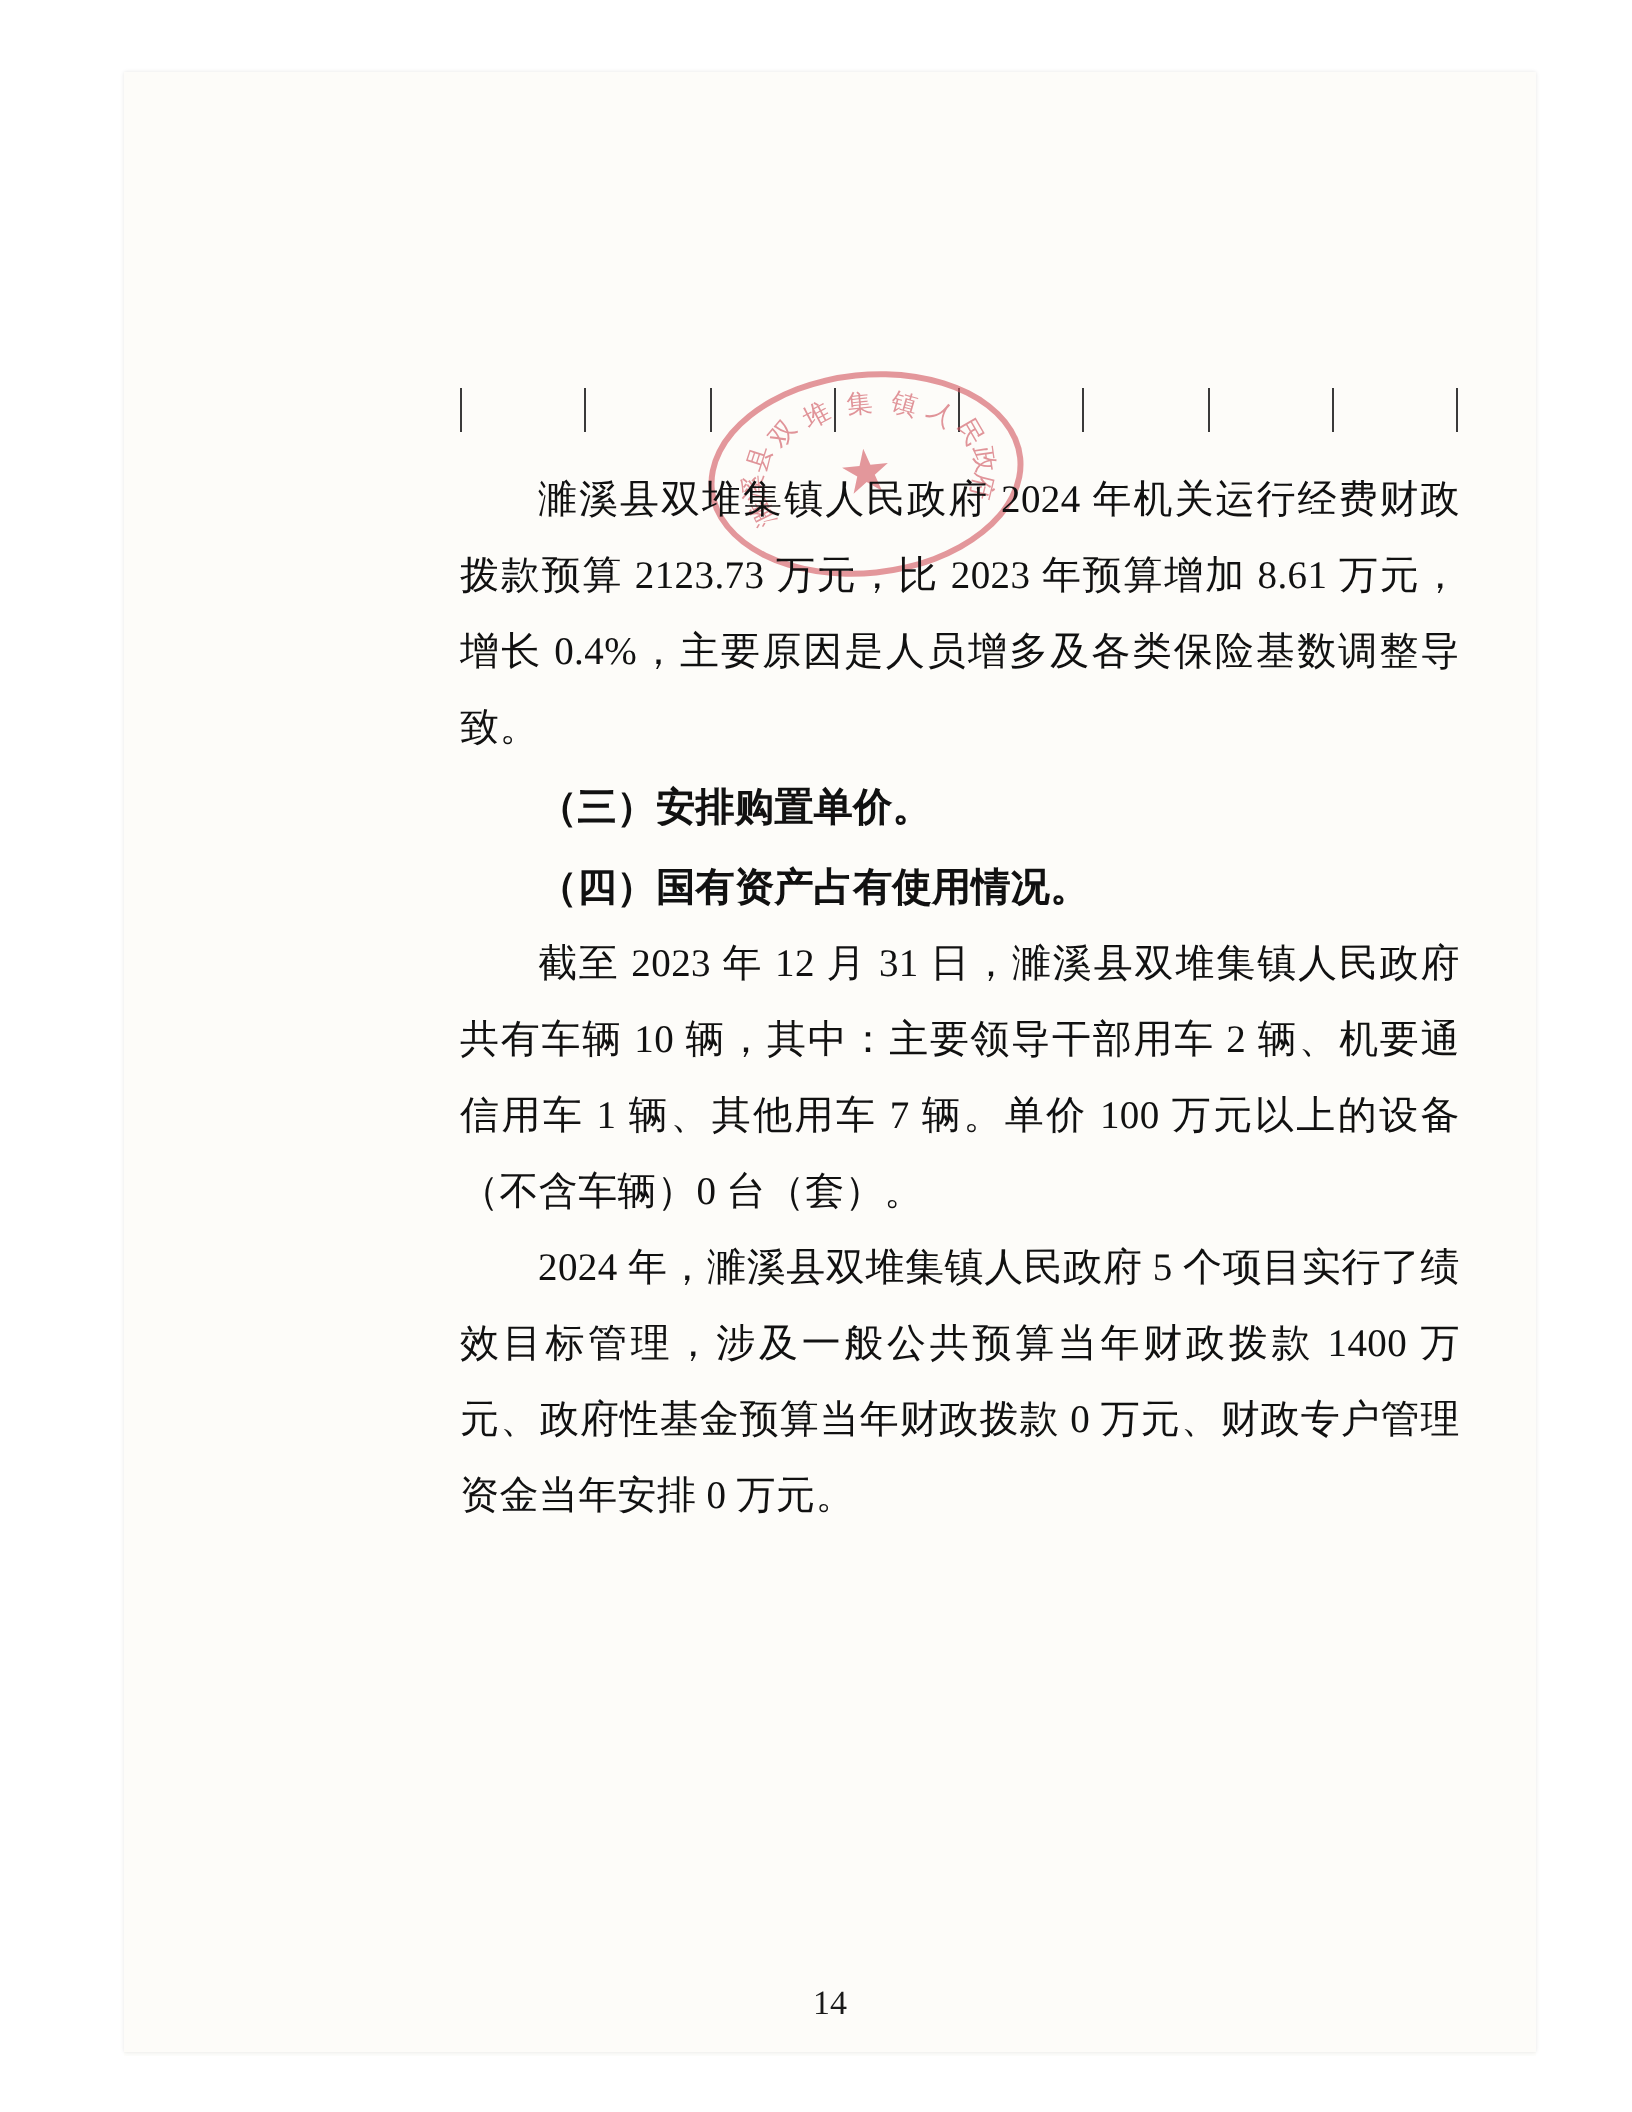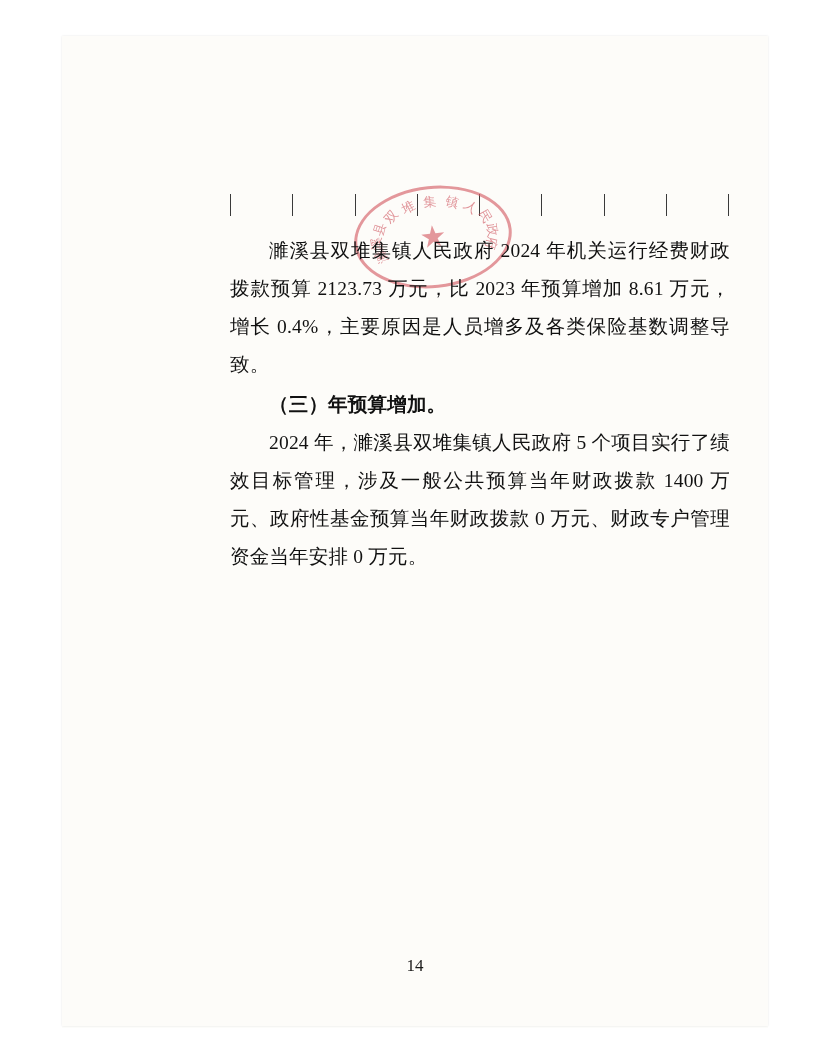--- a/index.html
+++ b/index.html
@@ -125,21 +125,21 @@
     font-weight: bold;
     text-indent: 2em;
     margin-top: 2px;
   }
   p.body-para {
     text-indent: 2em;
   }
   .page-number {
     position: absolute;
     left: 0;
-    top: 920px;
+    top: 956px;
     width: 706px;
     text-align: center;
     font-size: 17px;
     color: #1a1a1a;
     font-family: "Liberation Serif", serif;
   }
 </style>
 </head>
 <body>
 
@@ -176,19 +176,21 @@
           <span style="left: 91.7272px; top: 6.62138px; transform: rotate(22deg);">镇</span>
           <span style="left: 110.29px; top: 14.1038px; transform: rotate(44deg);">人</span>
           <span style="left: 122.986px; top: 25.3575px; transform: rotate(66deg);">民</span>
           <span style="left: 127.965px; top: 38.7436px; transform: rotate(88deg);">政</span>
           <span style="left: 124.502px; top: 52.3127px; transform: rotate(110deg);">府</span>
         </div>
     </div>
 
     <div class="content" id="content">
         <p class="para body-para">濉溪县双堆集镇人民政府 2024 年机关运行经费财政拨款预算 2123.73 万元，比 2023 年预算增加 8.61 万元，增长 0.4%，主要原因是人员增多及各类保险基数调整导致。</p>
-        <p class="para heading">（三）年预算增加。</p>
+        <p class="para heading">（三）安排购置单价。</p>
+        <p class="para heading">（四）国有资产占有使用情况。</p>
+        <p class="para body-para">截至 2023 年 12 月 31 日，濉溪县双堆集镇人民政府共有车辆 10 辆，其中：主要领导干部用车 2 辆、机要通信用车 1 辆、其他用车 7 辆。单价 100 万元以上的设备（不含车辆）0 台（套）。</p>
         <p class="para body-para">2024 年，濉溪县双堆集镇人民政府 5 个项目实行了绩效目标管理，涉及一般公共预算当年财政拨款 1400 万元、政府性基金预算当年财政拨款 0 万元、财政专户管理资金当年安排 0 万元。</p>
       </div>
 
     <div class="page-number">14</div>
   </div>
 </div>
 
 </body></html>

